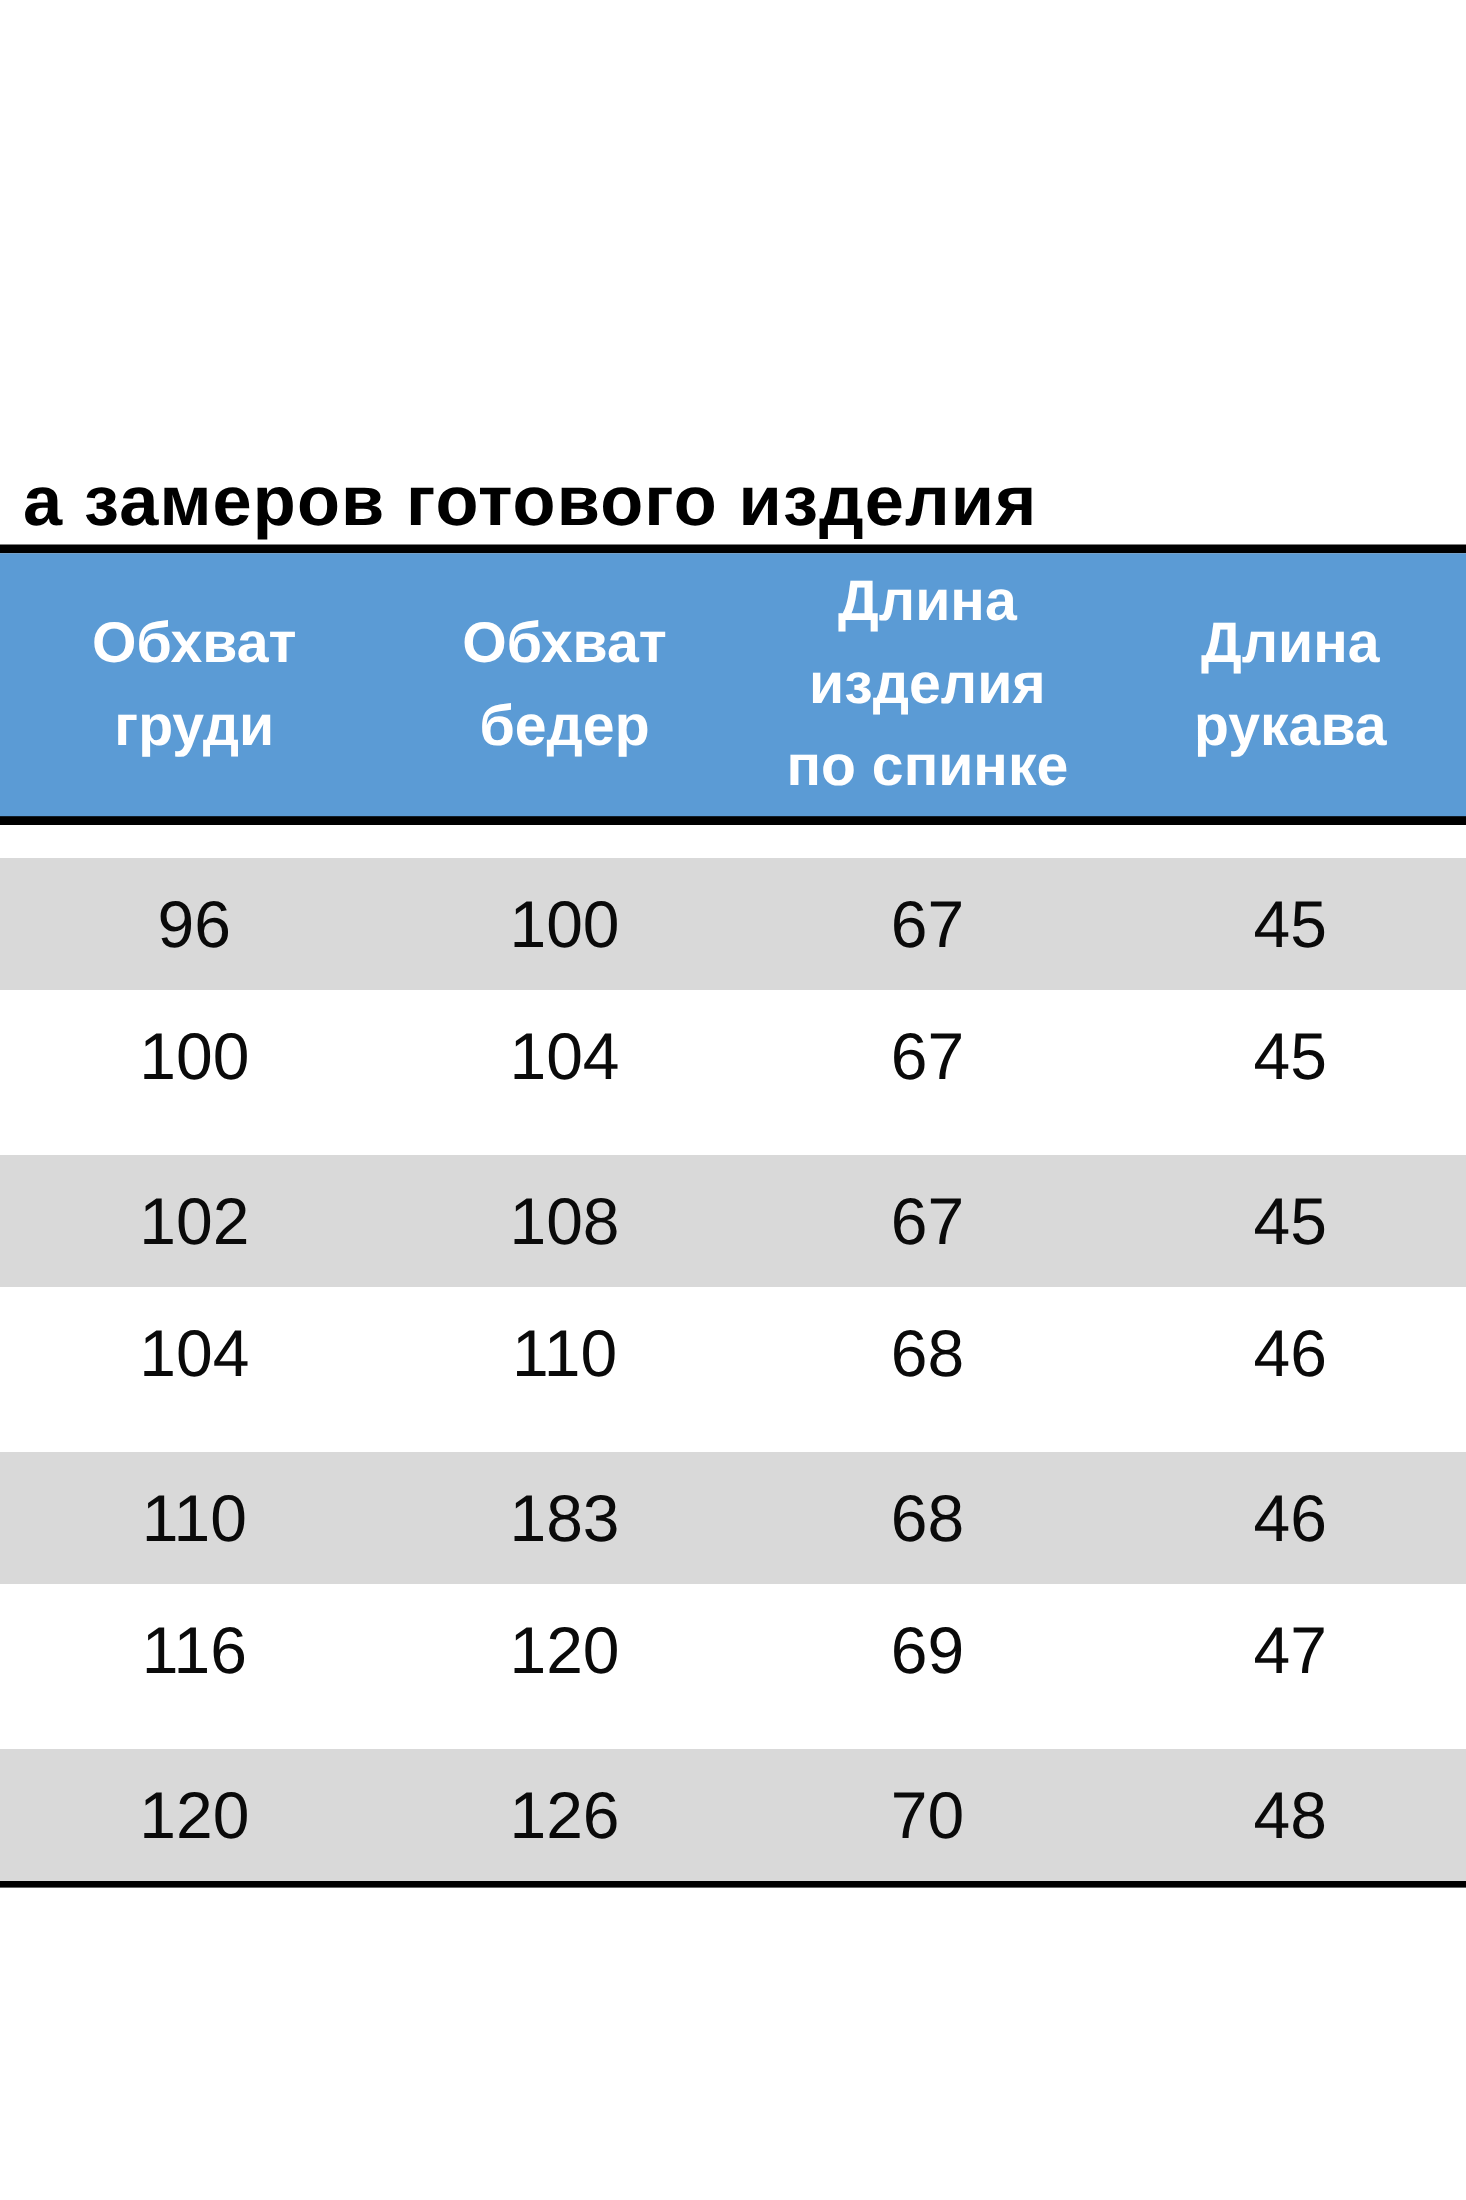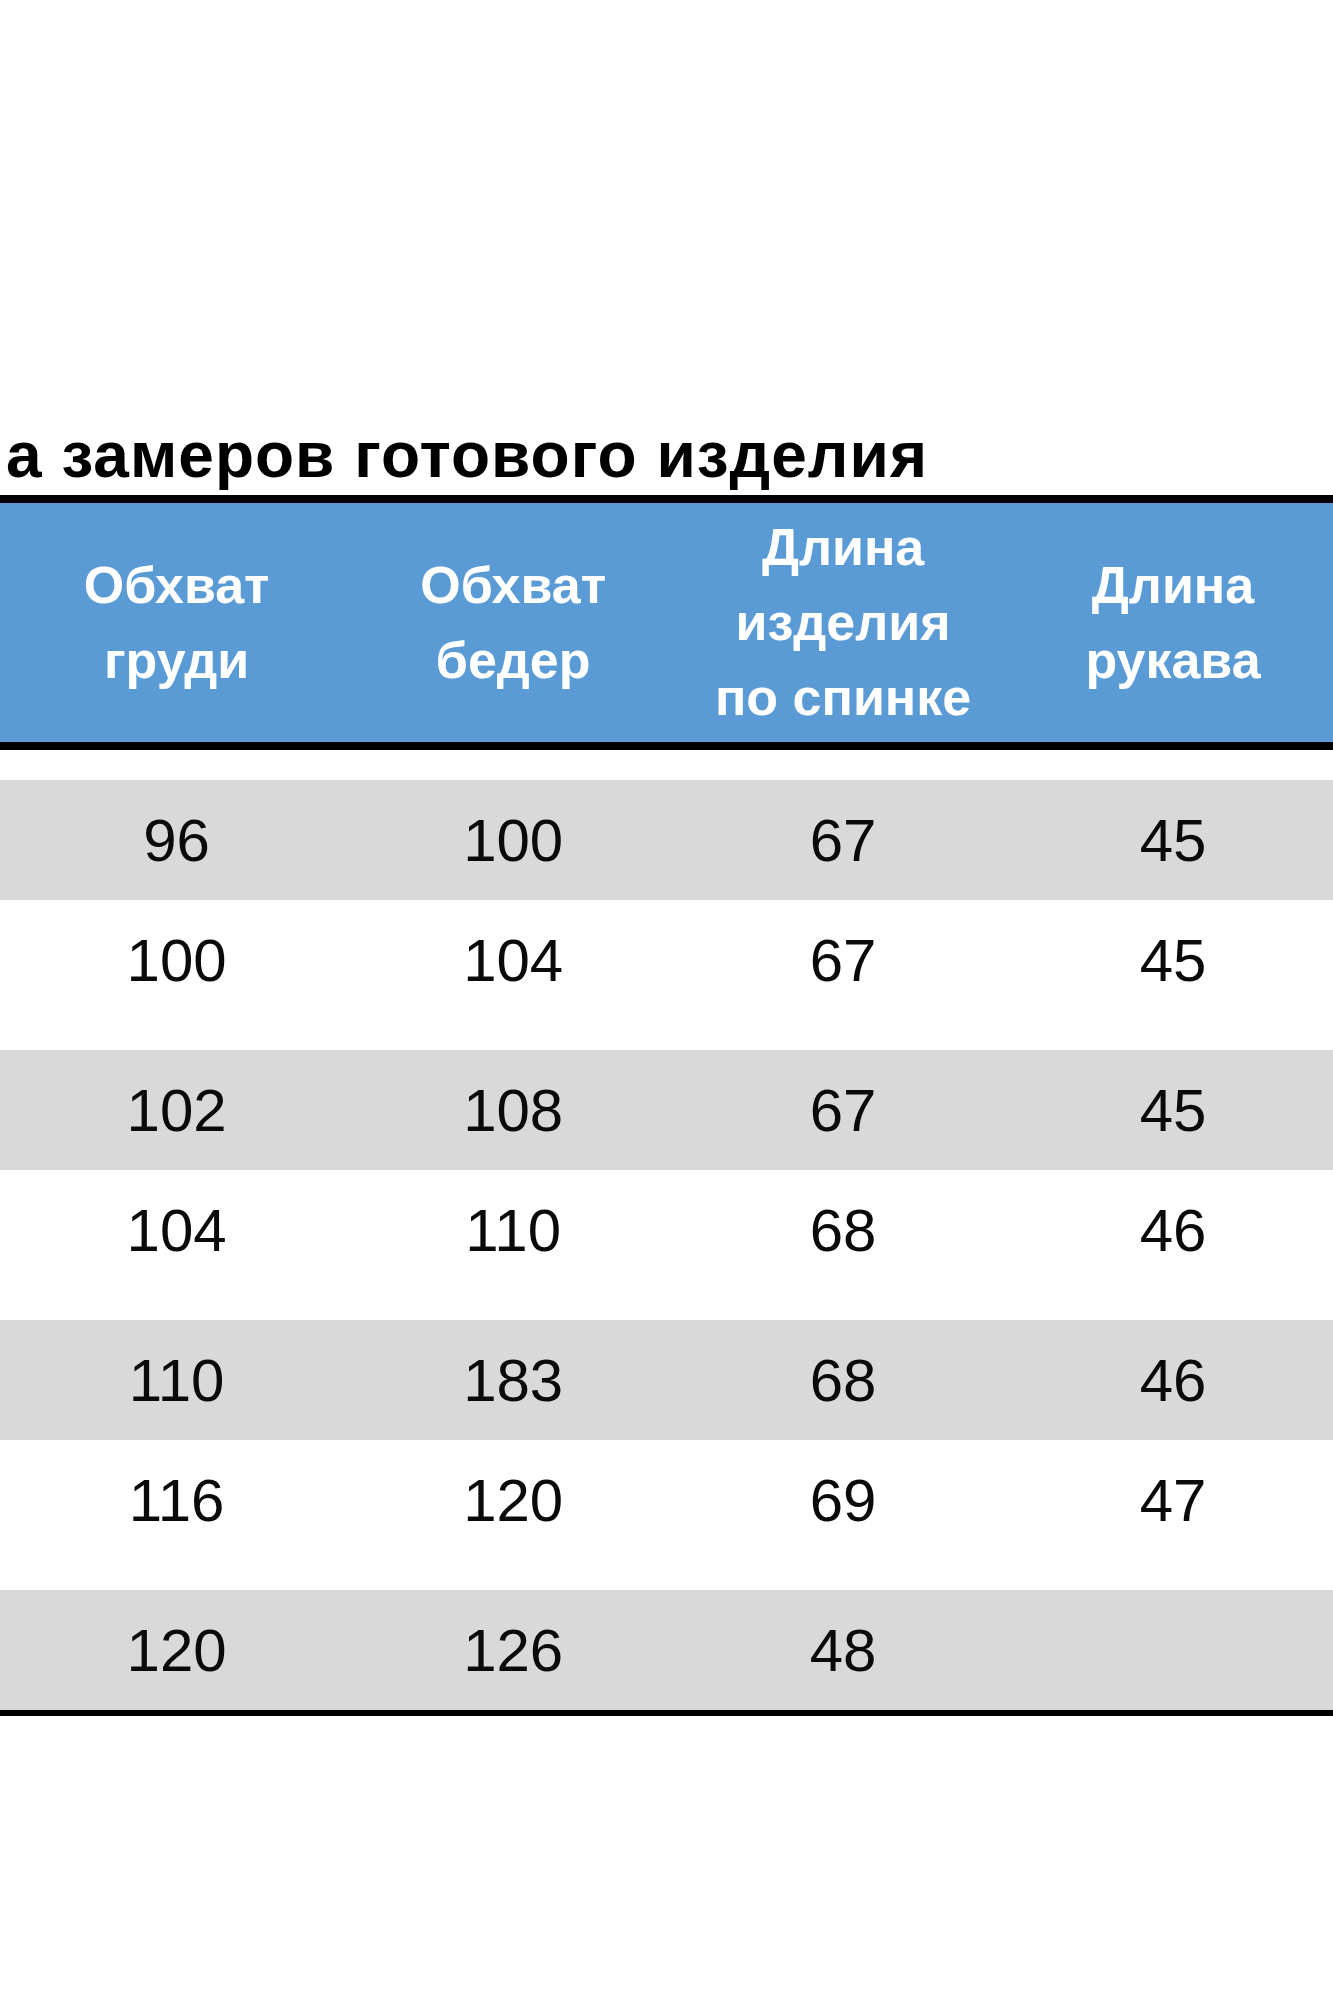--- a/index.html
+++ b/index.html
@@ -7,21 +7,21 @@
     position: relative;
     width: 1333px;
     height: 2000px;
     background: var(--page-bg, #ffffff);
     overflow: hidden;
     font-family: "Liberation Sans", sans-serif;
   }
   .title {
     position: absolute;
     top: 418px;
-    left: 6px;
+    left: 21px;
     font-size: 64px;
     font-weight: 700;
     letter-spacing: 1px;
     color: var(--title-color, #000000);
     white-space: nowrap;
   }
   .size-table {
     position: absolute;
     top: 495px;
     left: 0;
@@ -123,18 +123,19 @@
       <div class="row">
         <div class="cell">116</div>
         <div class="cell">120</div>
         <div class="cell">69</div>
         <div class="cell">47</div>
       </div>
 
       <div class="row">
         <div class="cell">120</div>
         <div class="cell">126</div>
+        <div class="cell">70</div>
         <div class="cell">48</div>
       </div>
 
     </div>
   </div>
 </div>
 
 </body></html>

